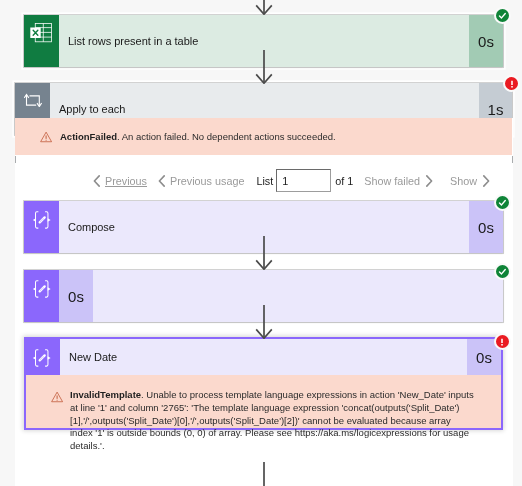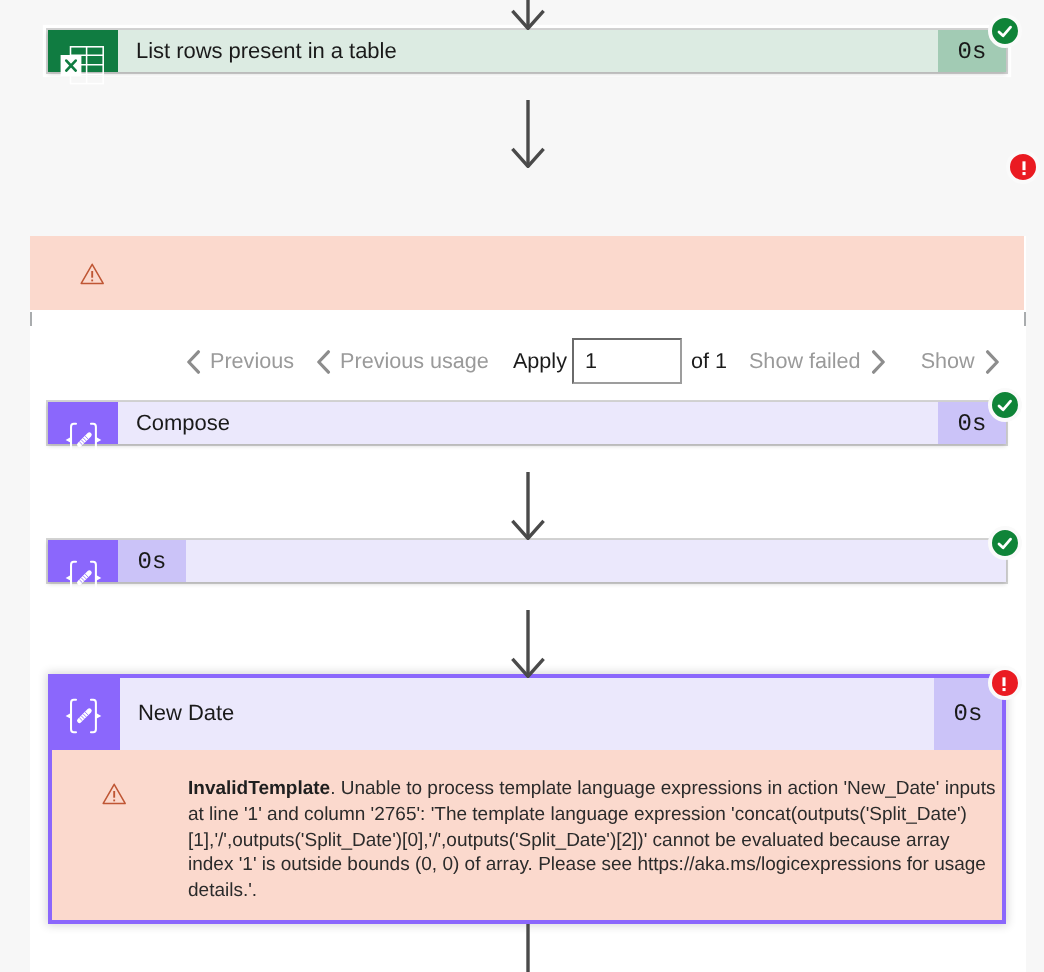--- a/index.html
+++ b/index.html
@@ -7,28 +7,28 @@
        font-family:"Liberation Sans",sans-serif;overflow:hidden;position:relative;
        -webkit-font-smoothing:antialiased;}
   .stage{position:absolute;left:0;top:0;width:522px;height:486px;}
   .abs{position:absolute;}
 
   
   .loop-panel{left:15px;top:118px;width:498px;height:368px;background:#ffffff;}
   .panel-edge{position:absolute;width:1.2px;height:7px;background:#a9acae;top:156px;}
 
   
-  .card{position:absolute;display:flex;align-items:stretch;height:21px;
+  .card{position:absolute;display:flex;align-items:stretch;height:52px;
         box-shadow:0 0 0 1px rgba(0,0,0,.17), 0 1.2px 2.2px rgba(0,0,0,.16),
                    0 0 0 2.6px rgba(255,255,255,.97);}
   .icon-box{width:35px;flex:0 0 35px;display:flex;align-items:center;justify-content:center;}
   .card-title{flex:1;display:flex;align-items:center;padding-left:9px;
               font-size:11px;color:#1a1a1a;letter-spacing:-0.02px;}
   .card-dur{flex:0 0 34px;display:flex;align-items:center;justify-content:center;
-            font-size:12px;color:#1a1a1a;font-family:Liberation Mono, monospace;}
+            font-size:15px;color:#1a1a1a;}
 
   
   .badge{position:absolute;width:17px;height:17px;border-radius:50%;
          box-sizing:border-box;border:2px solid #fafafa;
          display:flex;align-items:center;justify-content:center;}
   .badge.ok{background:#0f8438;}
   .badge.err{background:#ea1b22;}
 
   
   .arrow{position:absolute;z-index:5;}
@@ -68,54 +68,72 @@
     </div>
     <div class="card-title">List rows present in a table</div>
     <div class="card-dur" style="background:#a2cbb4;">0s</div>
   </div>
   <div class="badge ok" style="left:493.5px;top:6.8px;">
     <svg width="9" height="9" viewBox="0 0 12 12">
         <path d="M2.0 6.6 L4.7 9.2 L9.7 3.4" stroke="#fff" stroke-width="1.85" fill="none" stroke-linecap="round" stroke-linejoin="round"></path>
       </svg>
   </div>
 
+  <div class="card" style="left:15px;top:83px;width:497px;background:#e8ebed;">
+    <div class="icon-box" style="background:#76838f;position:relative;">
+      <span style="position:absolute;left:9px;top:10.2px;width:18px;height:14px;display:block;transform:scale(.5);transform-origin:0 0;">
+      <svg width="36" height="28" viewBox="0 0 36 28">
+        <g stroke="#ffffff" stroke-width="2.2" fill="none" stroke-linecap="butt">
+          <path d="M5.0 4.0 V24.2 H24.4"></path>
+          <path d="M11.0 5.8 H30.6 V25.6"></path>
+        </g>
+        <path d="M0.4 9.8 L5.0 2.8 L9.6 9.8" stroke="#ffffff" stroke-width="2.2" fill="none" stroke-linecap="butt" stroke-linejoin="miter"></path>
+        <path d="M26.0 20.2 L30.6 27.2 L35.2 20.2" stroke="#ffffff" stroke-width="2.2" fill="none" stroke-linecap="butt" stroke-linejoin="miter"></path>
+      </svg></span>
+    </div>
+    <div class="card-title">Apply to each</div>
+    <div class="card-dur" style="background:#c5ccd3;flex:0 0 33px;">1s</div>
+  </div>
   <div class="badge err" style="left:503.0px;top:75.2px;">
     <svg width="10" height="10" viewBox="0 0 12 12">
         <path d="M6 2.0 V7.3" stroke="#fff" stroke-width="1.85" stroke-linecap="butt"></path>
         <rect x="5.1" y="8.4" width="1.85" height="1.85" fill="#fff"></rect>
       </svg>
   </div>
 
   <div class="abs loop-panel"></div>
   <div class="panel-edge" style="left:15px;"></div>
   <div class="panel-edge" style="left:511.8px;"></div>
 
   <div class="errbar" style="left:15px;top:118px;width:497px;height:37px;"></div>
   <svg class="err-icon" style="left:40.2px;top:130.8px;" width="12.2" height="12.2" viewBox="0 0 16 15">
     <path d="M8 1.0 L15.2 13.6 H0.8 Z" fill="none" stroke="#bf5634" stroke-width="1.0" stroke-linejoin="round"></path>
     <path d="M8 5.4 V9.8" stroke="#bf5634" stroke-width="1.25"></path>
     <rect x="7.4" y="11.0" width="1.2" height="1.2" fill="#bf5634"></rect>
   </svg>
+  <div class="err-text" style="left:60px;top:131px;width:430px;">
+    <b>ActionFailed</b><span>. An action failed. No dependent actions succeeded.</span>
+  </div>
 
   <div class="pager" style="left:93px;top:168px;height:25px;">
-    <div class="pg-link" style="gap:4px;">
+    <div class="pg-link" style="gap:4px;text-decoration:underline;">
       <svg width="8" height="12" viewBox="0 0 8 12">
           <path d="M6.2 0.9 L1.4 6 L6.2 11.1" stroke="#8d8d8d" stroke-width="1.6" fill="none" stroke-linecap="round" stroke-linejoin="round"></path>
         </svg>
       <span>Previous</span>
     </div>
     <div style="width:11px"></div>
     <div class="pg-link" style="gap:4px;">
       <svg width="8" height="12" viewBox="0 0 8 12">
           <path d="M6.2 0.9 L1.4 6 L6.2 11.1" stroke="#8d8d8d" stroke-width="1.6" fill="none" stroke-linecap="round" stroke-linejoin="round"></path>
         </svg>
       <span>Previous usage</span>
     </div>
     <div style="width:12px"></div>
-    <span style="color:#1b1b1b;">Apply</span>
+    <span style="color:#1b1b1b;">List</span>
     <div style="width:3px"></div>
     <input class="pg-input" value="1" style="">
     <div style="width:4px"></div>
     <span style="color:#1b1b1b;text-align:center;">of 1</span>
     <div style="width:11px"></div>
     <div class="pg-link" style="gap:5px;">
       <span>Show failed</span>
       <svg width="8" height="12" viewBox="0 0 8 12">
           <path d="M1.8 0.9 L6.6 6 L1.8 11.1" stroke="#8d8d8d" stroke-width="1.6" fill="none" stroke-linecap="round" stroke-linejoin="round"></path>
         </svg>
@@ -171,21 +189,21 @@
       </svg></span>
     </div>
     <div class="card-dur" style="background:#cbc3f8;">0s</div>
   </div>
   <div class="badge ok" style="left:493.5px;top:263.3px;">
     <svg width="9" height="9" viewBox="0 0 12 12">
         <path d="M2.0 6.6 L4.7 9.2 L9.7 3.4" stroke="#fff" stroke-width="1.85" fill="none" stroke-linecap="round" stroke-linejoin="round"></path>
       </svg>
   </div>
 
-  <div style="position:absolute;left:24px;top:337px;width:479px;height:125px;border:2px solid #8b67fc;box-sizing:border-box;background:#fbd9cd;box-shadow:0 0 4.5px 1.2px rgba(0,0,0,.16);">
+  <div style="position:absolute;left:24px;top:337px;width:479px;height:93px;border:2px solid #8b67fc;box-sizing:border-box;background:#fbd9cd;box-shadow:0 0 4.5px 1.2px rgba(0,0,0,.16);">
     <div style="position:absolute;left:0;top:0;width:475px;height:36px;display:flex;align-items:stretch;">
       <div class="icon-box" style="background:#8b67fc;width:34px;flex:0 0 34px;position:relative;">
         <span style="position:absolute;left:5.4px;top:9.8px;width:22px;height:19px;display:block;transform:scale(.565);transform-origin:0 0;">
         <svg width="38" height="32" viewBox="0 0 38 32">
           <g stroke="#ffffff" stroke-width="1.8" fill="none" stroke-linecap="round" stroke-linejoin="round">
             <path d="M12.4 1.5 L10.4 1.5 Q8.0 1.5 8.0 4.2 L8.0 13.4 L8.0 18.4 L8.0 27.6 Q8.0 30.3 10.4 30.3 L12.4 30.3"></path>
             <path d="M25.6 1.5 L27.6 1.5 Q30.0 1.5 30.0 4.2 L30.0 13.4 L30.0 18.4 L30.0 27.6 Q30.0 30.3 27.6 30.3 L25.6 30.3"></path>
           </g>
           <path d="M8.6 12.9 L3.2 15.9 L8.6 18.9 Z" fill="#ffffff"></path>
           <path d="M29.4 12.9 L34.8 15.9 L29.4 18.9 Z" fill="#ffffff"></path>
@@ -196,21 +214,21 @@
         </svg></span>
       </div>
       <div class="card-title" style="background:#ebe8fc;">New Date</div>
       <div class="card-dur" style="background:#cbc3f8;flex:0 0 34px;">0s</div>
     </div>
     <svg class="err-icon" style="left:25.2px;top:51.8px;" width="12.2" height="12.2" viewBox="0 0 16 15">
       <path d="M8 1.0 L15.2 13.6 H0.8 Z" fill="none" stroke="#bf5634" stroke-width="1.0" stroke-linejoin="round"></path>
       <path d="M8 5.4 V9.8" stroke="#bf5634" stroke-width="1.25"></path>
       <rect x="7.4" y="11.0" width="1.2" height="1.2" fill="#bf5634"></rect>
     </svg>
-    <div class="err-text" style="left:44px;top:50px;width:405px;margin-left:24px;">
+    <div class="err-text" style="left:44px;top:50px;width:405px;">
       <b>InvalidTemplate</b><span>. Unable to process template language expressions in action 'New_Date' inputs at line '1' and column '2765': 'The template language expression 'concat(outputs('Split_Date')[1],'/',outputs('Split_Date')[0],'/',outputs('Split_Date')[2])' cannot be evaluated because array index '1' is outside bounds (0, 0) of array. Please see https://aka.ms/logicexpressions for usage details.'.</span>
     </div>
   </div>
   <div class="badge err" style="left:493.5px;top:333.0px;">
     <svg width="10" height="10" viewBox="0 0 12 12">
         <path d="M6 2.0 V7.3" stroke="#fff" stroke-width="1.85" stroke-linecap="butt"></path>
         <rect x="5.1" y="8.4" width="1.85" height="1.85" fill="#fff"></rect>
       </svg>
   </div>
 

